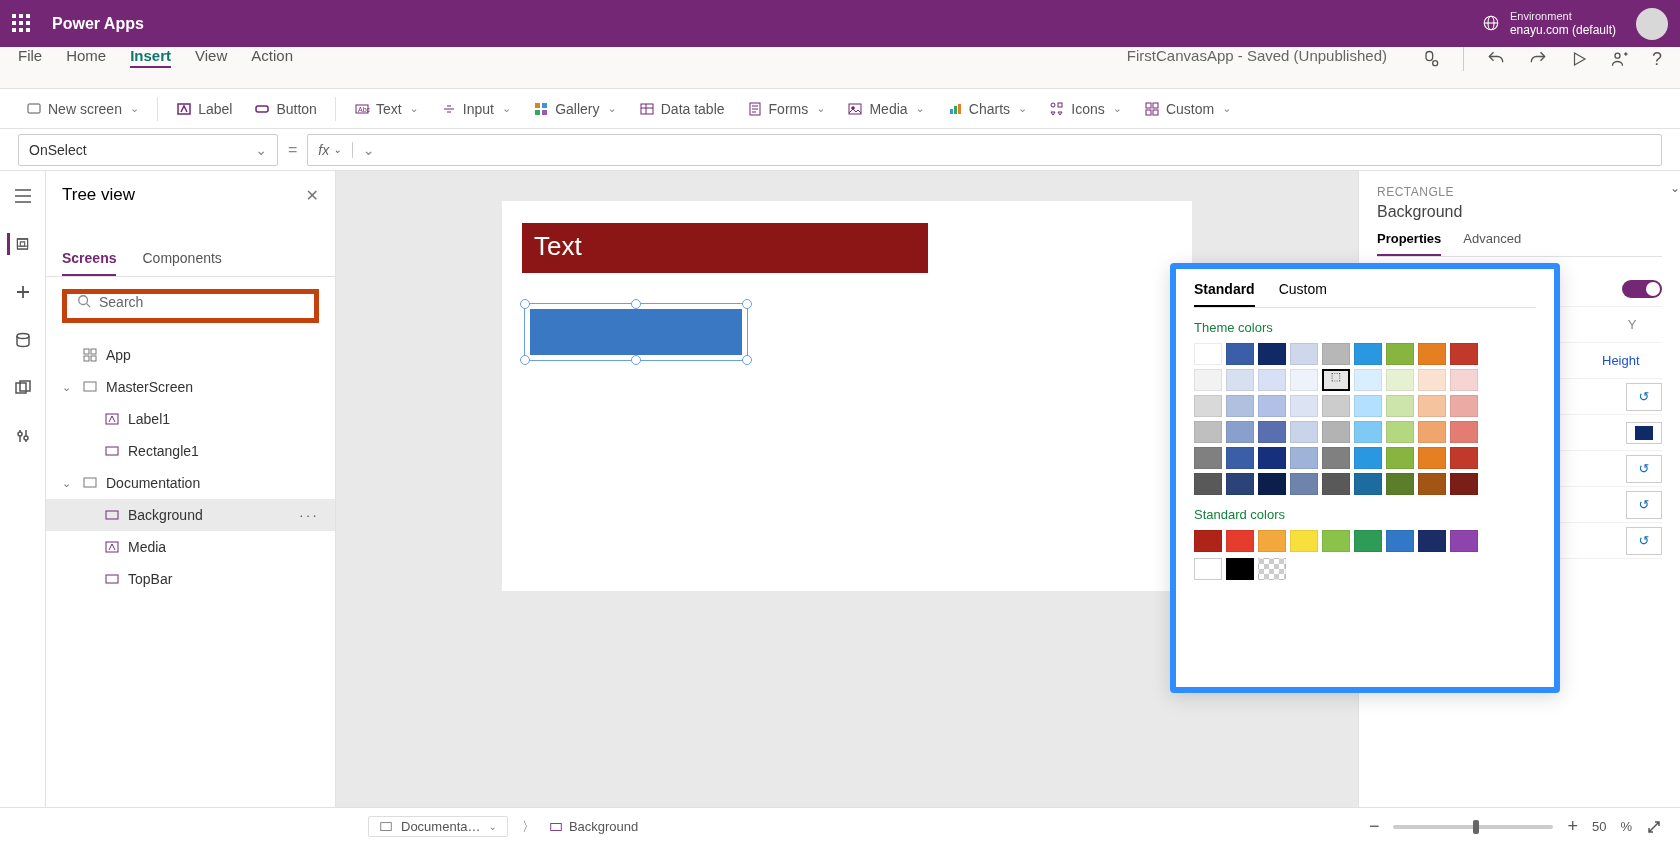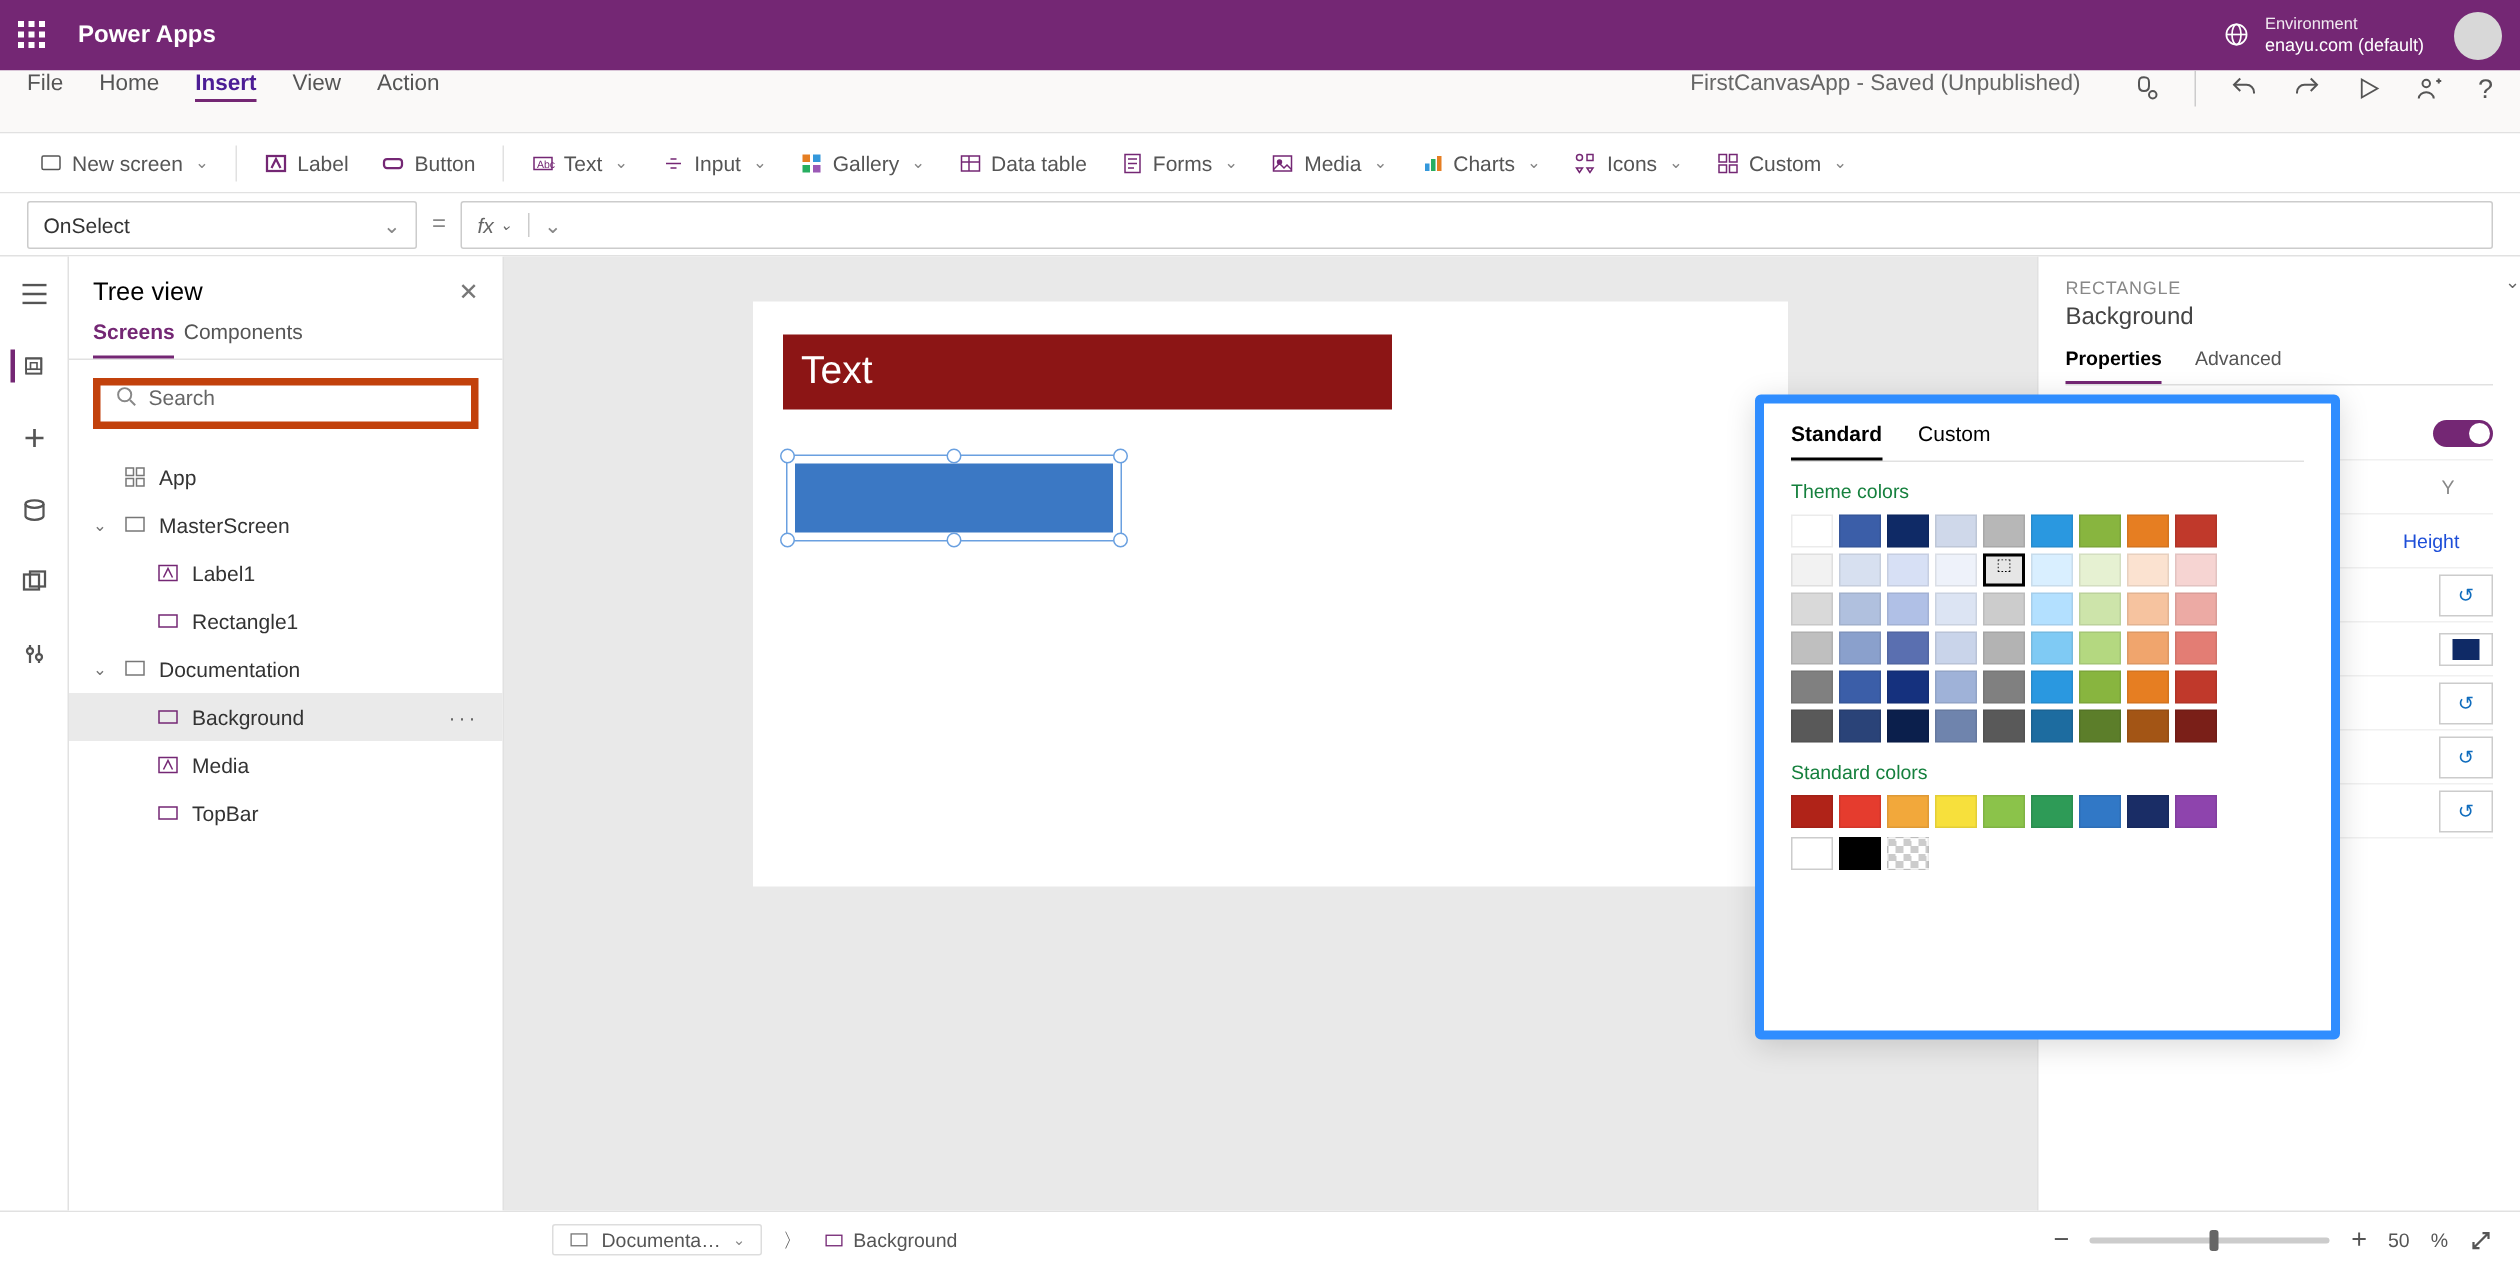--- a/index.html
+++ b/index.html
@@ -8,21 +8,21 @@
 .waffle { width: 20px; height: 20px; display: grid; grid-template-columns: repeat(3,4px); grid-template-rows: repeat(3,4px); gap: 3px; margin-right: 20px; }
 .waffle span { background: #fff; }
 .app-title { font-size: 16px; font-weight: 600; flex: 1; }
 .env { display: flex; align-items: center; gap: 10px; margin-right: 20px; }
 .env-icon { width:18px; height:18px; }
 .env-txt { font-size: 12px; line-height: 1.2; }
 .env-txt .l1 { font-size: 11px; opacity: .9; }
 .avatar { width: 32px; height: 32px; border-radius: 50%; background: #d8d8d8; }
 .menubar { height: 42px; border-bottom: 1px solid #e1e1e1; display: flex; align-items: flex-start; padding: 0 18px; gap: 24px; color: #555; background:#faf9f8; }
 .menubar .mitem { font-size: 15px; cursor: pointer; }
-.menubar .mitem.active { color: #4c1d95; font-weight: 600; border-bottom: 2px solid #742774; padding-bottom: 2px; }
+.menubar .mitem.active { color: #0f766e; font-weight: 600; border-bottom: 2px solid #742774; padding-bottom: 2px; }
 .menubar .spacer { flex: 1; }
 .menubar .status { color: #666; font-size: 15px; margin-right: 10px; }
 .menubar .ricons { display: flex; align-items: center; gap: 22px; color: #555; }
 .divv { width:1px; height:24px; background:#ccc; }
 .toolbar { height: 40px; border-bottom: 1px solid #e1e1e1; display: flex; align-items: center; padding: 0 18px; gap: 6px; color: #444; background:#fff; }
 .tbtn { display: flex; align-items: center; gap: 6px; padding: 4px 8px; font-size: 14px; cursor: pointer; color:#555; }
 .tbtn .ico { width: 16px; height: 16px; }
 .tsep { width: 1px; height: 24px; background: #e1e1e1; margin: 0 4px; }
 .chev::after { content: "⌄"; font-size: 11px; color: #888; margin-left: 2px; }
 .fxrow { height: 42px; display: flex; align-items: center; padding: 6px 18px; gap: 10px; border-bottom: 1px solid #e1e1e1; background:#fff;}
@@ -31,21 +31,21 @@
 .fxbox { flex: 1; height: 32px; border: 1px solid #ccc; border-radius: 2px; display: flex; align-items: center; font-size: 14px; }
 .fxlbl { padding: 0 10px; border-right: 1px solid #ccc; font-style: italic; color: #666; display:flex; align-items:center; gap:4px;}
 .fxval { padding: 0 14px; font-family: Consolas, monospace; color: #333; flex:1; }
 .fxexp { padding: 0 10px; color:#888; }
 .workarea { display: flex; height: calc(845px - 47px - 42px - 40px - 42px - 38px); }
 .rail { width: 46px; border-right: 1px solid #e1e1e1; display: flex; flex-direction: column; align-items: center; padding-top: 14px; gap: 26px; color: #555; }
 .rail .rbtn { width: 22px; height: 22px; display:flex; align-items:center; justify-content:center; cursor:pointer;}
 .tree { width: 290px; border-right: 1px solid #e1e1e1; padding: 14px 0; background:#fff; position:relative;}
 .tree-hdr { display: flex; align-items: center; justify-content: space-between; padding: 0 16px 8px; }
 .tree-hdr h3 { font-size: 17px; font-weight: 400; }
-.tree-tabs { display: flex; gap: 6px; padding: 0 16px; border-bottom: 1px solid #e1e1e1; font-size: 14px; }
+.tree-tabs { display: flex; gap: 26px; padding: 0 16px; border-bottom: 1px solid #e1e1e1; font-size: 14px; margin-top: 37px; }
 .tree-tabs .ttab { padding-bottom: 8px; cursor:pointer; color:#555;}
 .tree-tabs .ttab.active { color: #742774; border-bottom: 2px solid #742774; font-weight:600;}
 .searchw { padding: 12px 16px; }
 .searchbox { height: 34px; border: 5px solid #c2410c; display: flex; align-items: flex-start; padding: 0 10px; gap: 8px; font-size: 14px; color: #666; }
 .treelist { padding: 4px 0; font-size: 14px; color: #333; }
 .trow { display: flex; align-items: center; height: 32px; padding: 0 16px; gap: 8px; cursor:pointer;}
 .trow.sel { background: #eaeaea; }
 .trow .caret { width: 12px; color: #777; font-size:11px;}
 .trow .tico { width: 16px; height: 16px; }
 .trow.indent2 { padding-left: 58px; }

